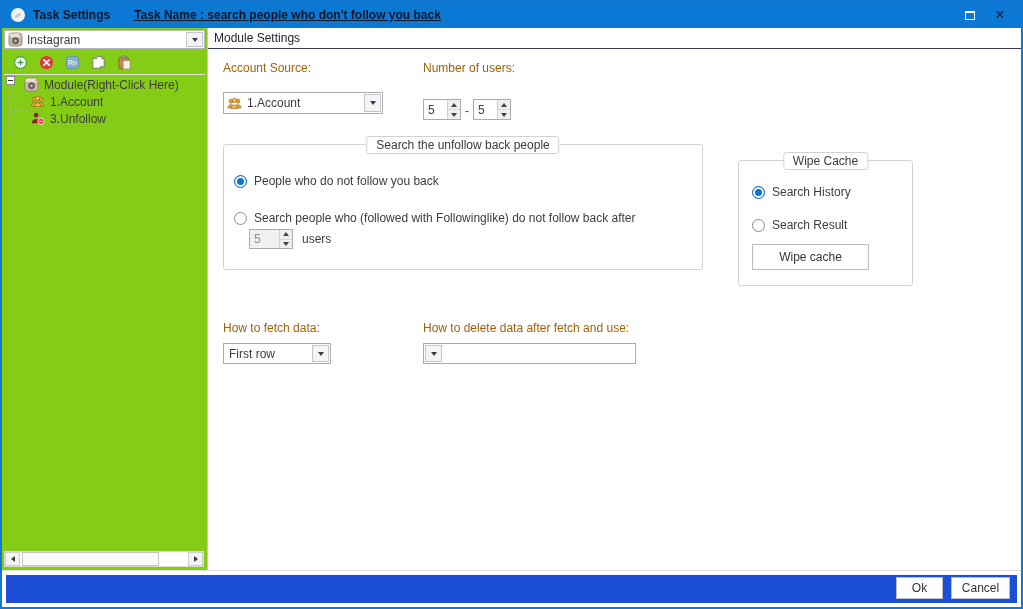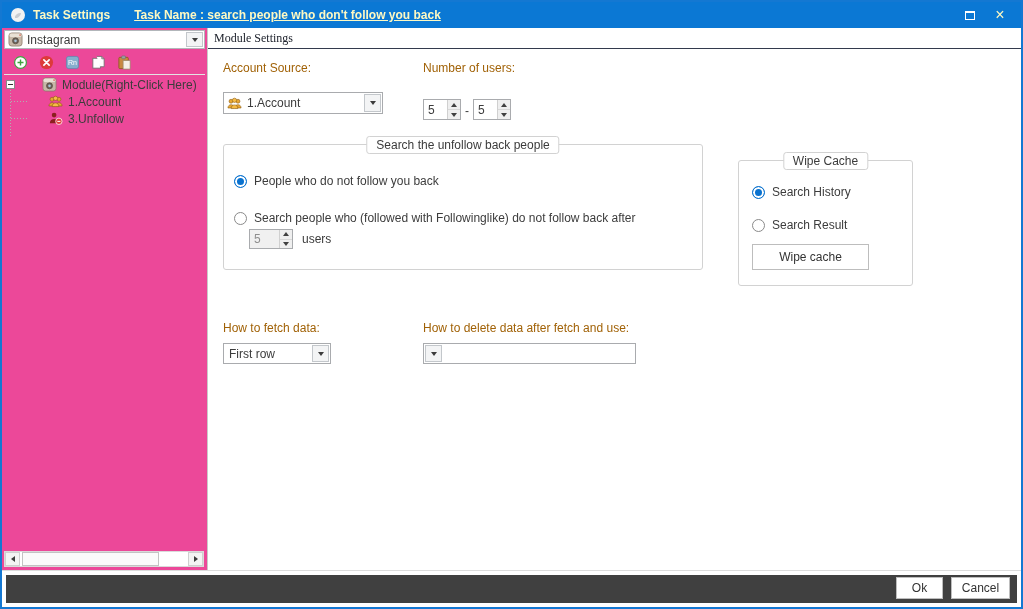--- a/index.html
+++ b/index.html
@@ -5,68 +5,68 @@
   html,body {margin:0; padding:0; background:#5a5a5a;}
   * {box-sizing:border-box;}
   .window {
     position:relative; width:1023px; height:609px;
     border:2px solid #1478d2; background:#fff;
     font-family:"Liberation Sans", sans-serif; font-size:12px; color:#3c3c3c;
     overflow:hidden;
   }
   
   .titlebar {position:absolute; left:0; top:0; right:0; height:26px; background:#0b78d4;
-    display:flex; align-items:center; color:#fef9c3;}
+    display:flex; align-items:center; color:#0f172a;}
   .tb-appicon {width:16px; height:16px; margin-left:8px; flex:none;}
   .tb-title {margin-left:7px; font-weight:600; white-space:nowrap;}
   .tb-task  {margin-left:24px; font-weight:600; white-space:nowrap;text-decoration:underline;}
   .tb-spacer {flex:1;}
   .tb-btn {width:30px; height:26px; display:flex; align-items:center; justify-content:center; cursor:default;}
   .max-glyph {width:10px; height:9px; border:1px solid #fff; border-top-width:2px;}
   .close-glyph {font-size:16px; line-height:16px; font-weight:400;}
   .tb-btn.close {margin-right:6px;}
   
-  .sidebar {position:absolute; left:0; top:26px; width:205px; height:542px; background:#ec4899; overflow:hidden;}
+  .sidebar {position:absolute; left:0; top:26px; width:205px; height:542px; background:#84cc16; overflow:hidden;}
   .v-sep {position:absolute; left:205px; top:26px; width:1px; height:542px; background:#c9c9c9;}
   .content-sep {position:absolute; left:0; right:0; top:568px; height:1px; background:#dcdcdc;}
   .platform-combo {position:absolute; left:2px; top:2px; width:201px; height:19px;
     border:1px solid #b2b6ba; background:#fff; display:flex; align-items:center;}
   .platform-combo .ptxt {flex:1; margin-left:4px; white-space:nowrap; overflow:hidden;}
   .combo-btn {width:17px; align-self:stretch; margin:1px; border:1px solid #c3c7cb; background:#f3f4f5;
     display:flex; align-items:center; justify-content:center; flex:none;}
   .t-down {width:0; height:0; border-left:3.5px solid transparent; border-right:3.5px solid transparent; border-top:4.5px solid #3c3c3c;}
   .t-left {width:0; height:0; border-top:3.5px solid transparent; border-bottom:3.5px solid transparent; border-right:4.5px solid #3c3c3c;}
   .t-right {width:0; height:0; border-top:3.5px solid transparent; border-bottom:3.5px solid transparent; border-left:4.5px solid #3c3c3c;}
   .toolbar {position:absolute; left:2px; top:22px; width:201px; height:25px;
     border-bottom:1px solid #e4e4e4; display:flex; align-items:center; padding-left:9px; gap:11px;}
   .ico-15 {width:15px; height:15px; flex:none; display:block;}
   .ico-16 {width:15px; height:15px; flex:none; display:block;}
   
   .tree {position:absolute; left:0; top:48px; right:0; height:75px; overflow:hidden;}
-  .tree-row {position:relative; height:17px; display:flex; align-items:center; white-space:nowrap;gap:18px;}
+  .tree-row {position:relative; height:17px; display:flex; white-space:nowrap;}
   .expand-box {width:9px; height:9px; border:1px solid #8a8a8a; background:#fff; margin-left:4px; position:relative; flex:none;}
   .expand-box::after {content:""; position:absolute; left:1px; top:3px; width:5px; height:1px; background:#333;}
   .tree-connector {position:absolute; left:8px; top:14px; height:46px; width:1px;
     background-image:linear-gradient(#b0b0b0 50%, transparent 50%); background-size:1px 3px;}
   .stub {width:18px; height:1px; margin-left:9px; flex:none;
     background-image:linear-gradient(90deg,#b0b0b0 50%, transparent 50%); background-size:3px 1px;}
   .row-content {display:flex; align-items:center; flex:1; height:17px; padding-left:1px; gap:5px; overflow:hidden;}
   .tree-row.selected .row-content {background:#0e7ad6; color:#fff;}
   .root-row .row-content {flex:0 0 auto; gap:5px; margin-left:8px;}
   .tree-label {white-space:nowrap; overflow:hidden;}
   
   .hscroll {position:absolute; left:2px; right:3px; bottom:3px; height:16px; border:1px solid #dadada; background:#fff;}
   .hs-btn {position:absolute; top:0; width:15px; height:14px; background:#f3f3f3; border:1px solid #cfcfcf;
     display:flex; align-items:center; justify-content:center;}
   .hs-btn.left {left:0;}
   .hs-btn.right {right:0;}
   .hs-thumb {position:absolute; left:17px; top:0px; width:137px; height:14px; border:1px solid #c3c3c3; background:#fbfbfb;}
   
   .main-header {position:absolute; left:206px; top:26px; right:0; height:21px; background:#fff;
-    border-bottom:1px solid #333a4d; display:flex; align-items:center; padding-left:6px; color:#20242e;font-family:Liberation Serif, serif;}
+    border-bottom:1px solid #333a4d; display:flex; align-items:center; padding-left:6px; color:#20242e;}
   .lbl {position:absolute; white-space:nowrap; color:#a16207;}
   .combo {position:absolute; border:1px solid #a9abae; background:#fff; display:flex; align-items:center;}
   .combo-txt {flex:1; padding-left:5px; white-space:nowrap; overflow:hidden;}
   .combo .ico-16 {margin-left:3px;}
   .spin {position:absolute; width:38px; height:21px; border:1px solid #a9abae; background:#fff; display:flex;}
   .spin-val {flex:1; display:flex; align-items:center; padding-left:4px; background:#fff;}
   .spin-btns {width:13px; display:flex; flex-direction:column; border-left:1px solid #d0d0d0;}
   .sb {flex:1; background:#efefef; position:relative;}
   .sb.up {border-bottom:1px solid #d8d8d8;}
   .sb::after {content:""; position:absolute; left:50%; top:50%; transform:translate(-50%,-50%); width:0; height:0;}
@@ -79,21 +79,21 @@
     border:1px solid #d2d2d2; border-radius:3px; padding:1px 9px; white-space:nowrap; color:#3b3b3b;}
   .radio-row {position:absolute; display:flex; align-items:center; gap:7px; white-space:nowrap;}
   .radio {width:13px; height:13px; border-radius:50%; border:1px solid #8a8a8a; background:#fff; flex:none;}
   .radio.checked {border:1px solid #0a72cf; background:#0a72cf; box-shadow:inset 0 0 0 2px #fff;}
   .btn {border:1px solid #bdbdbd; background:#fff; display:flex; align-items:center; justify-content:center;
     color:#333; cursor:default;}
   .wipe-btn {position:absolute; left:13px; top:83px; width:117px; height:26px;}
   .hours-row {position:absolute; left:25px; top:84px; display:flex; align-items:center; gap:9px;}
   .hours-row .spin {position:relative; width:44px; height:20px;}
   
-  .footer {position:absolute; left:4px; right:4px; bottom:4px; height:28px; background:#404040;}
+  .footer {position:absolute; left:4px; right:4px; bottom:4px; height:28px; background:#1d4ed8;}
   .f-btn {position:absolute; top:2px; height:22px;}
   .f-btn.ok {right:74px; width:47px;}
   .f-btn.cancel {right:7px; width:59px;}
 </style>
 </head>
 <body>
 
 <div class="window">
 
   <div class="titlebar">

